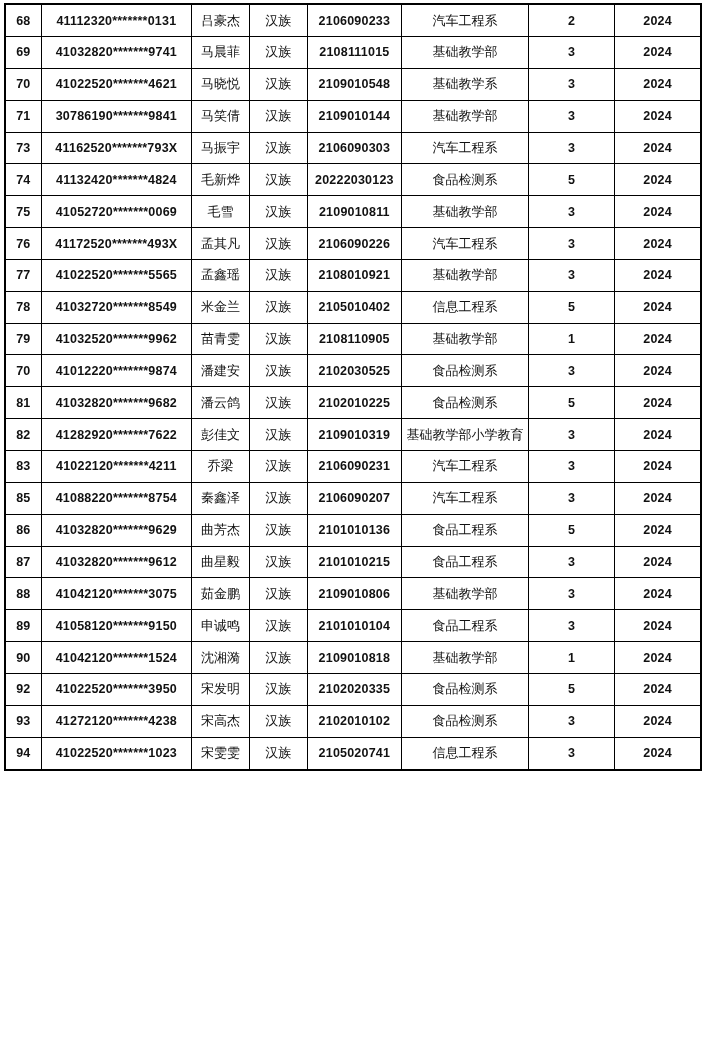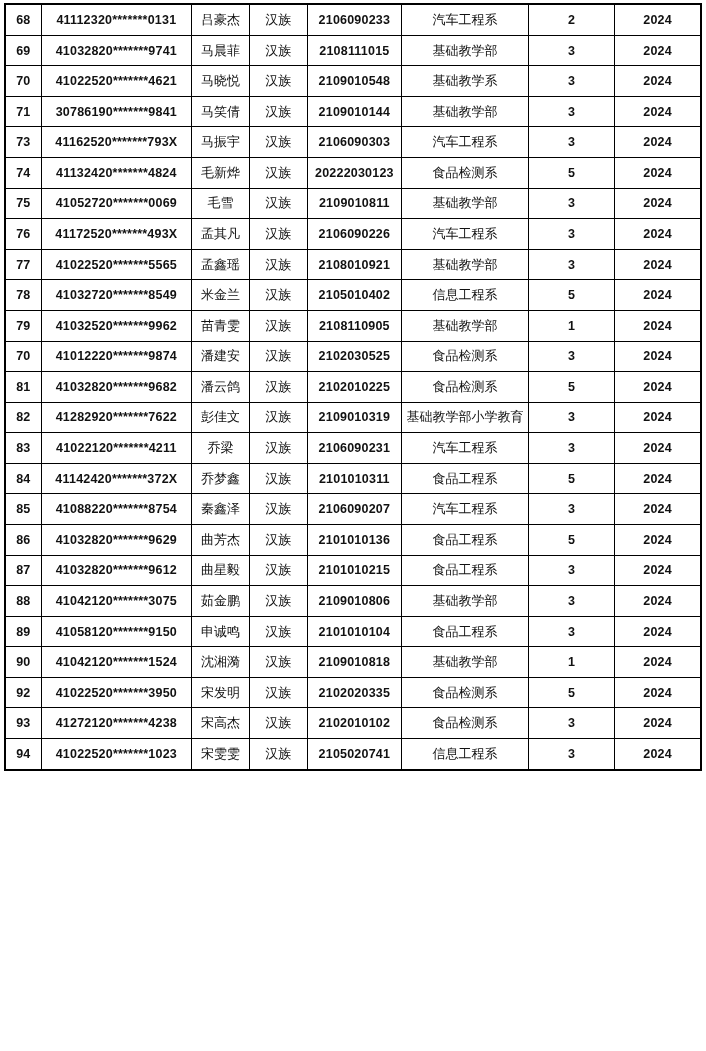--- a/index.html
+++ b/index.html
@@ -219,30 +219,20 @@
           <td class="t-num">83</td>
           <td class="t-num">41022120*******4211</td>
           <td class="t-zh">乔梁</td>
           <td class="t-zh">汉族</td>
           <td class="t-num">2106090231</td>
           <td class="t-zh">汽车工程系</td>
           <td class="t-num">3</td>
           <td class="t-num">2024</td>
         </tr>
         <tr>
-          <td class="t-num">84</td>
-          <td class="t-num">41142420*******372X</td>
-          <td class="t-zh">乔梦鑫</td>
-          <td class="t-zh">汉族</td>
-          <td class="t-num">2101010311</td>
-          <td class="t-zh">食品工程系</td>
-          <td class="t-num">5</td>
-          <td class="t-num">2024</td>
-        </tr>
-        <tr>
           <td class="t-num">85</td>
           <td class="t-num">41088220*******8754</td>
           <td class="t-zh">秦鑫泽</td>
           <td class="t-zh">汉族</td>
           <td class="t-num">2106090207</td>
           <td class="t-zh">汽车工程系</td>
           <td class="t-num">3</td>
           <td class="t-num">2024</td>
         </tr>
         <tr>

